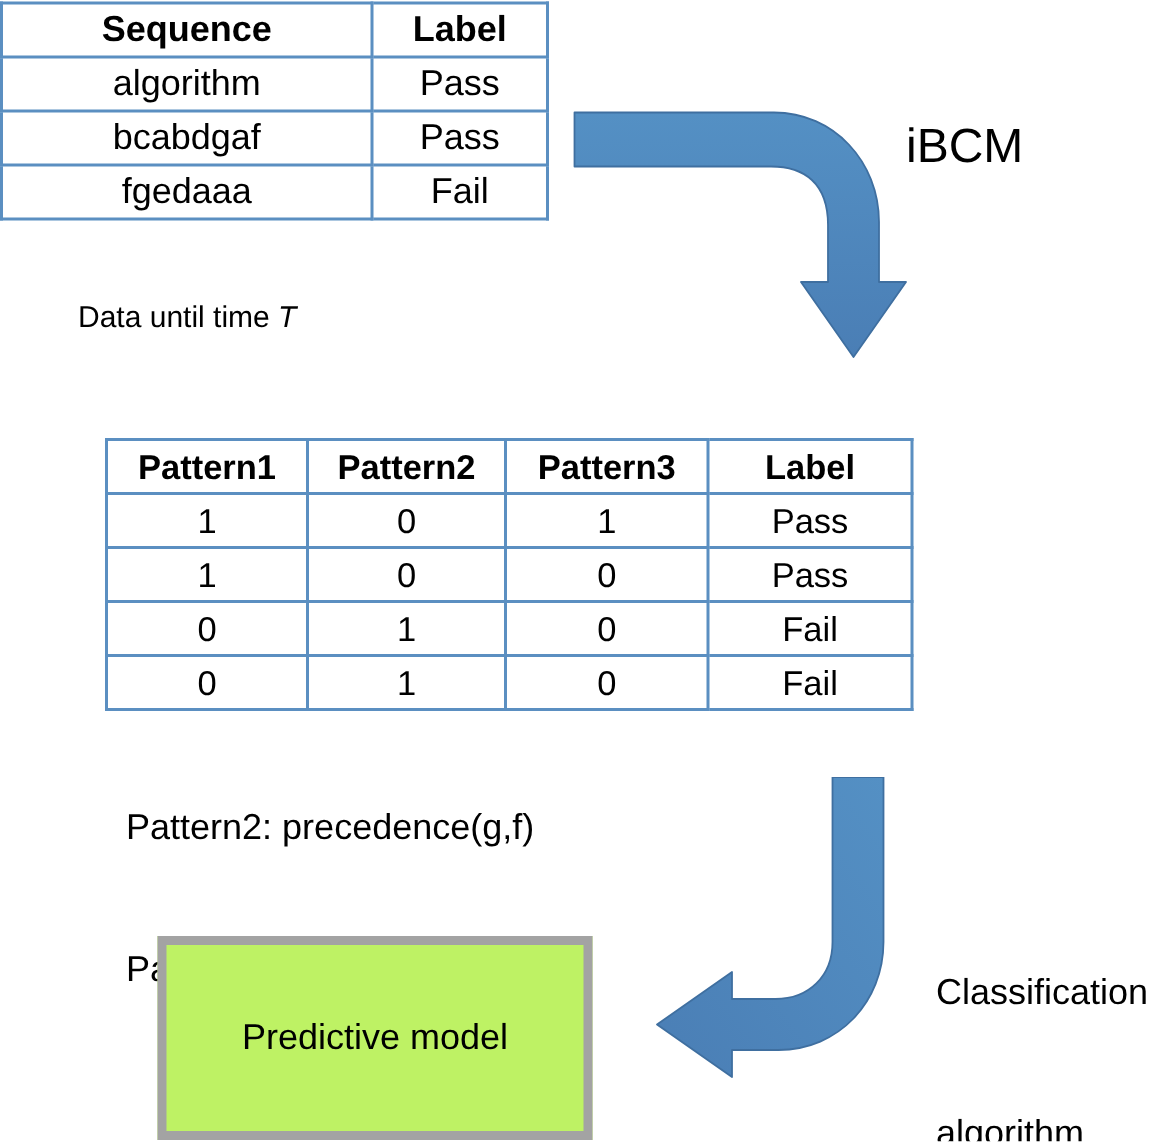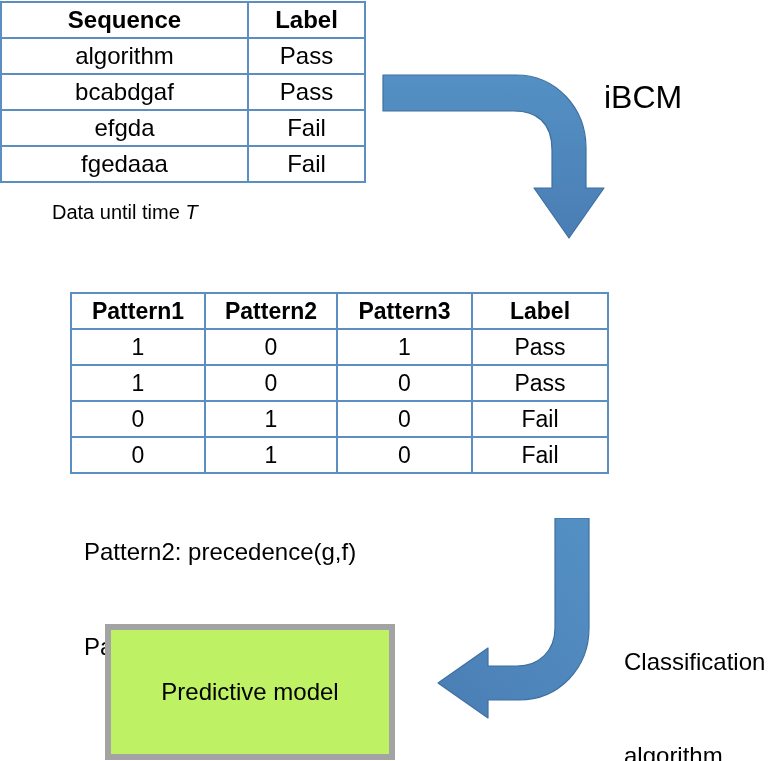--- a/index.html
+++ b/index.html
@@ -142,24 +142,20 @@
       </tr>
     </thead>
     <tbody>
       <tr>
         <td>algorithm</td>
         <td>Pass</td>
       </tr>
       <tr>
         <td>bcabdgaf</td>
         <td>Pass</td>
-      </tr>
-      <tr>
-        <td>efgda</td>
-        <td>Fail</td>
       </tr>
       <tr>
         <td>fgedaaa</td>
         <td>Fail</td>
       </tr>
     </tbody>
   </table>
 
   <div class="caption" id="caption-data"><span>Data until time </span><i>T</i></div>
 

